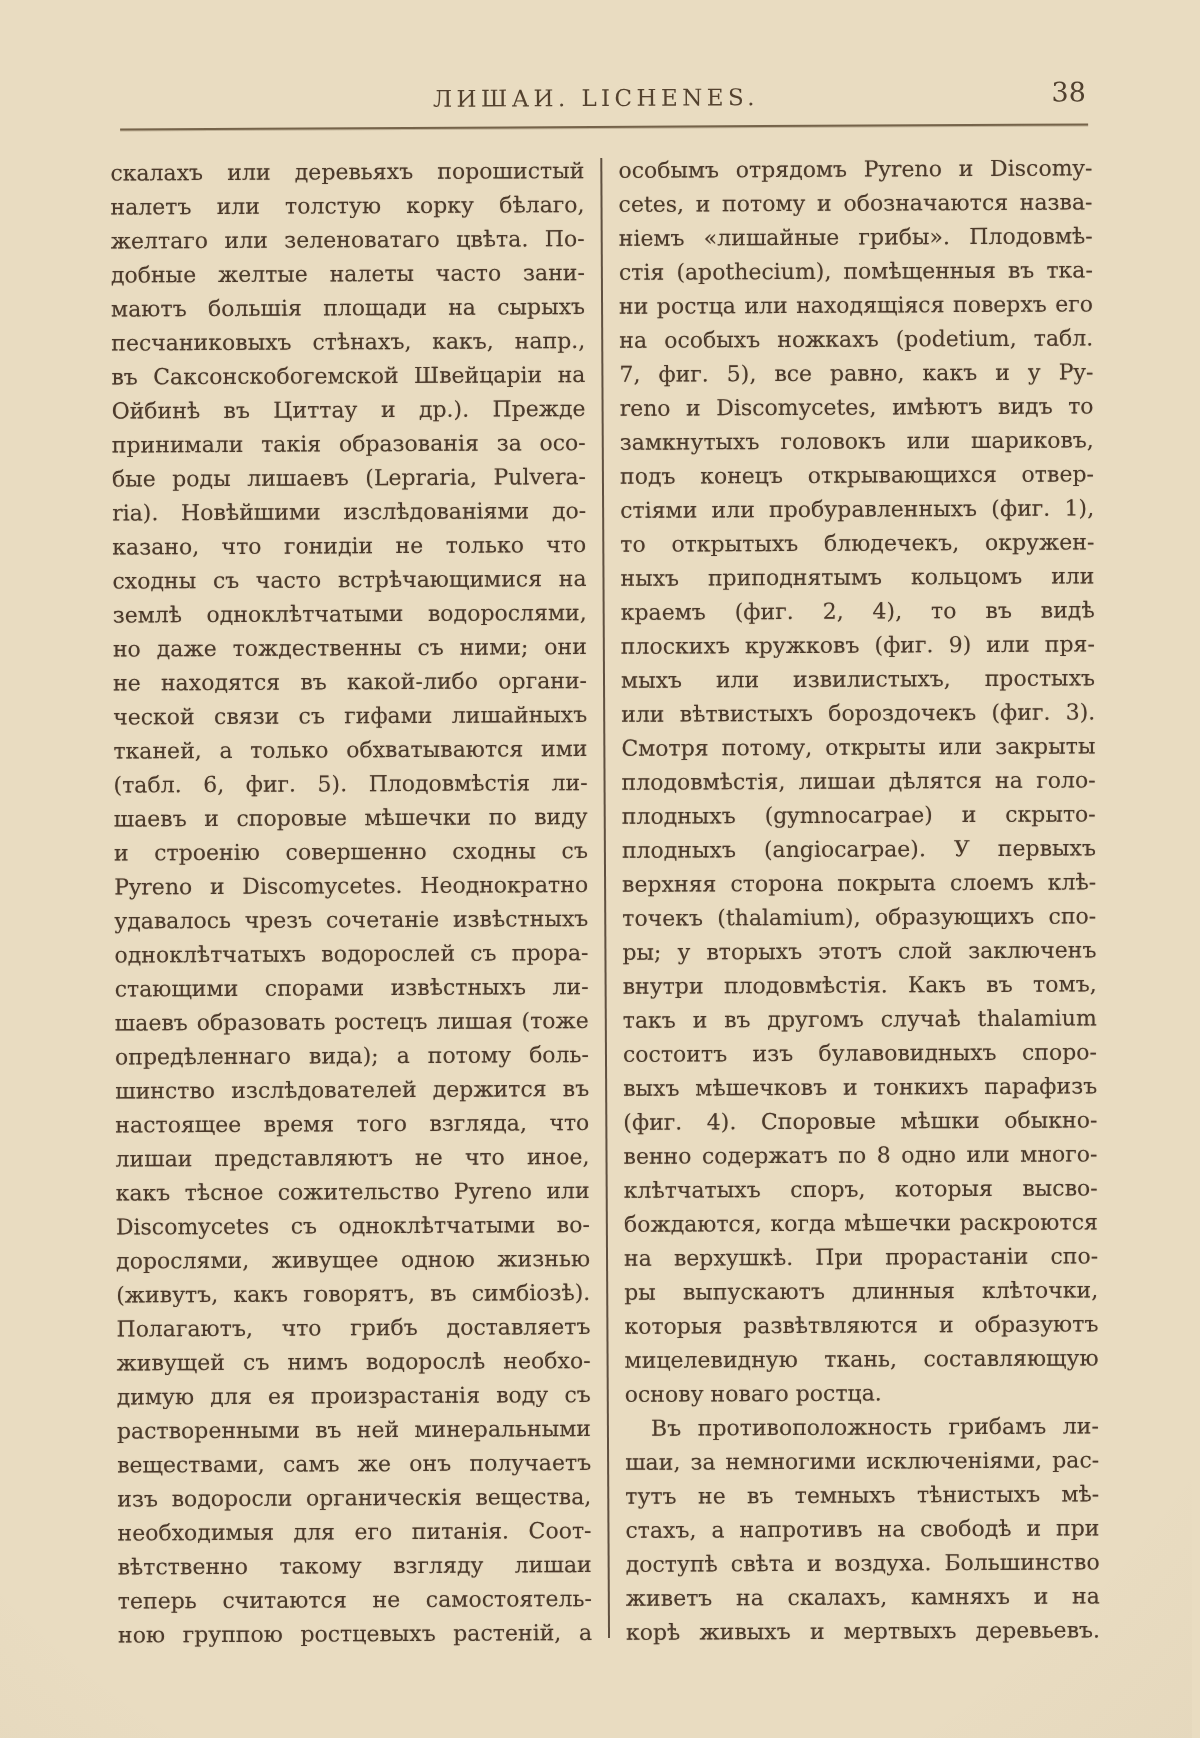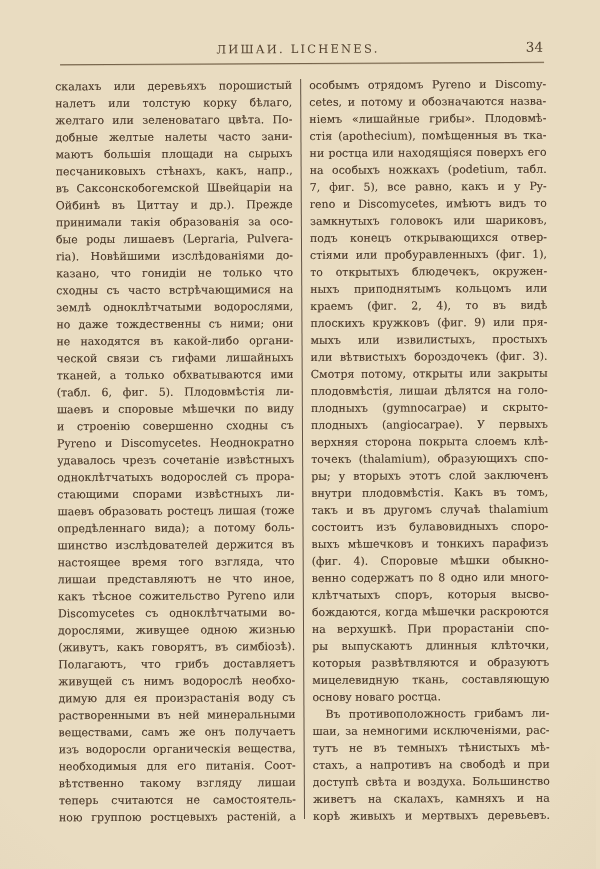--- a/index.html
+++ b/index.html
@@ -61,21 +61,21 @@
   .line.short { text-align-last: left; }
 </style>
 </head>
 <body>
 
 <div class="page">
   <div class="scan">
 
     <div class="running-head">ЛИШАИ. LICHENES.</div>
 
-    <div class="page-number">34</div>
+    <div class="page-number">38</div>
 
     <div class="head-rule"></div>
 
     <div class="columns">
       <div class="col">
           <div class="line">скалахъ или деревьяхъ порошистый</div>
           <div class="line">налетъ или толстую корку бѣлаго,</div>
           <div class="line">желтаго или зеленоватаго цвѣта. По-</div>
           <div class="line">добные желтые налеты часто зани-</div>
           <div class="line">маютъ большія площади на сырыхъ</div>

